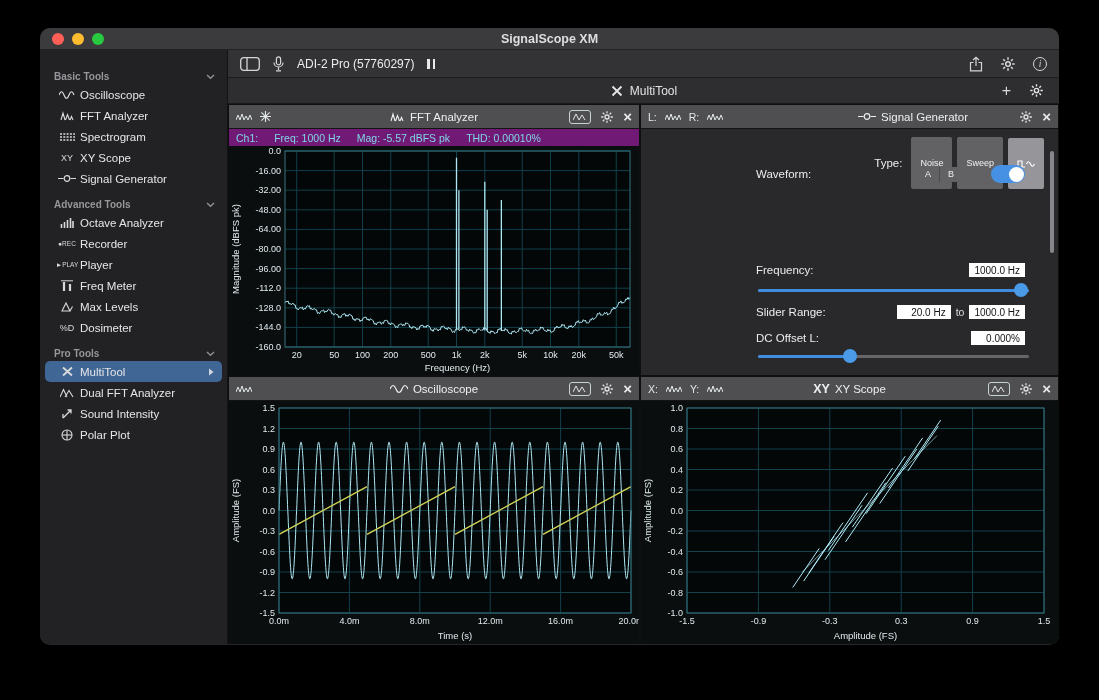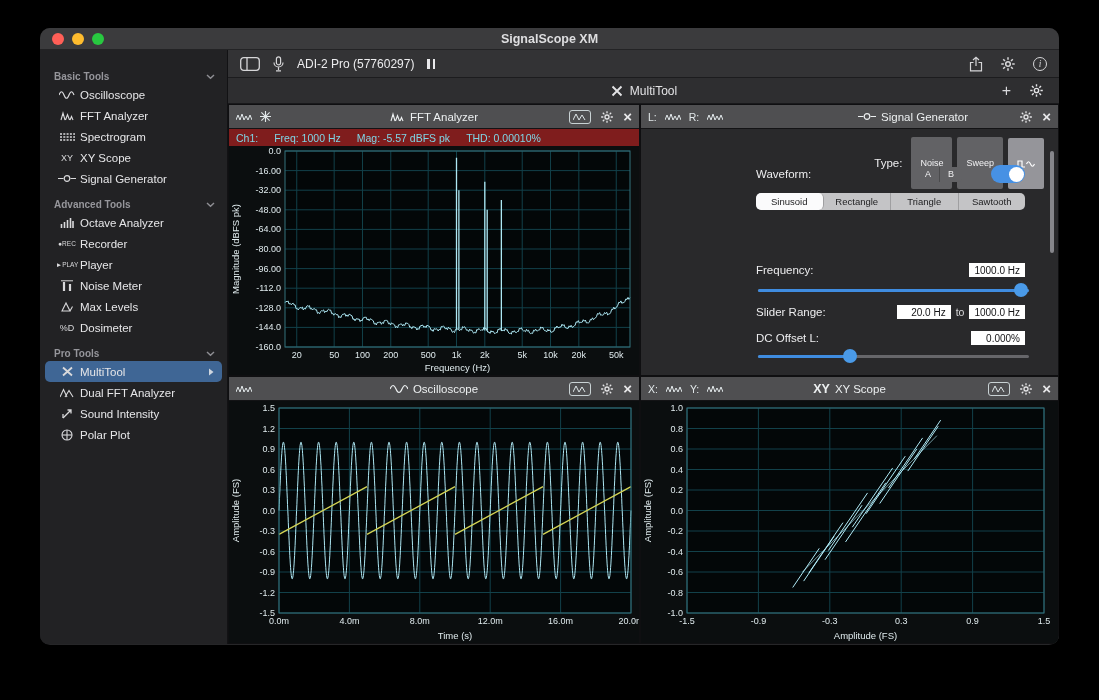--- a/index.html
+++ b/index.html
@@ -44,21 +44,21 @@
 
   
   .panels { flex:1; display:grid; grid-template-columns:412px 1fr; grid-template-rows:272px 1fr; min-height:0; }
   .panel { border:1px solid #0f0f11; display:flex; flex-direction:column; min-width:0; min-height:0; background:#1d1f20; }
   .p-header { height:24px; background:#4f4f51; border-bottom:1px solid #131315; display:flex; align-items:center; padding:0 7px; position:relative; color:#e4e4e6; flex-shrink:0; }
   .p-left { display:flex; gap:8px; align-items:center; z-index:1; color:#e2e8ea; font-size:10.5px; }
   .p-right { margin-left:auto; display:flex; gap:9px; align-items:center; z-index:1; }
   .p-title { position:absolute; left:0; right:0; display:flex; justify-content:center; align-items:center; gap:5px; font-size:11.5px; pointer-events:none; color:#eceff0; }
   .chartbtn { width:22px; height:14px; border:1px solid #c9d2d4; border-radius:3px; display:flex; align-items:center; justify-content:center; color:#dfe7e9; }
   .close { font-size:15px; color:#e8e8ea; line-height:1; font-weight:bold; }
-  .fft-status { height:17px; background:#7f1d1d; display:flex; align-items:center; gap:16px; padding:0 7px; font-size:10.5px; color:#7fd6e6; flex-shrink:0; white-space:nowrap; }
+  .fft-status { height:17px; background:#701a75; display:flex; align-items:center; gap:16px; padding:0 7px; font-size:10.5px; color:#7fd6e6; flex-shrink:0; white-space:nowrap; }
   .chart-box { flex:1; background:#0b0e0f; position:relative; min-height:0; overflow:hidden; }
 
   
   .sg-content { flex:1; position:relative; overflow:hidden; background:#29292b; color:#ececee; }
   .sg-row { position:absolute; left:115px; right:33px; display:flex; align-items:center; }
   .sg-label { font-size:11.5px; color:#ececee; }
   .rspace { margin-left:auto; display:flex; align-items:center; gap:5px; }
   .sbtn { background:#626265; border-radius:2px; font-size:9px; padding:21px 9px; color:#f1f1f3; }
   .sbtn.sel { background:#95959a; }
   .ab { display:flex; border-radius:4px; overflow:hidden; }
@@ -190,21 +190,21 @@
         <div class="sb-item">
           <span class="sb-icon">
               <svg width="12" height="11" viewBox="0 0 12 11">
                 <g stroke="currentColor" stroke-width="2.2">
                   <line x1="3" y1="11" x2="3" y2="2"></line>
                   <line x1="9" y1="11" x2="9" y2="4"></line>
                 </g>
                 <line x1="0" y1="0.8" x2="12" y2="0.8" stroke="currentColor" stroke-width="1"></line>
               </svg>
             </span>
-          <span>Noise Meter</span>
+          <span>Freq Meter</span>
         </div>
         <div class="sb-item">
           <span class="sb-icon">
               <svg width="13" height="11" viewBox="0 0 13 11">
                 <path d="M1 10 L5 2 L9 10 Z M9 10 L11.5 5.5" fill="none" stroke="currentColor" stroke-width="1.1"></path>
               </svg>
             </span>
           <span>Max Levels</span>
         </div>
         <div class="sb-item">
@@ -510,28 +510,20 @@
                 <div class="rspace">
                   <div class="ab">
                     <span>A</span>
                     <span>B</span>
                   </div>
                   <div class="toggle">
                       <span class="knob"></span>
                     </div>
                 </div>
               </div>
-              <div class="sg-row" style="top:64px;">
-                <div class="seg">
-                  <span class="sel">Sinusoid</span>
-                  <span>Rectangle</span>
-                  <span>Triangle</span>
-                  <span>Sawtooth</span>
-                </div>
-              </div>
               <div class="sg-row" style="top:134px;">
                 <span class="sg-label">Frequency:</span>
                 <div class="rspace">
                     <span class="vbox">1000.0 Hz</span>
                   </div>
               </div>
               <div class="slider" style="top:154px;">
                 <span class="track"></span>
                 <span class="fill" style="width:100%;"></span>
                 <span class="thumb" style="left:calc(97% - 7px);"></span>

